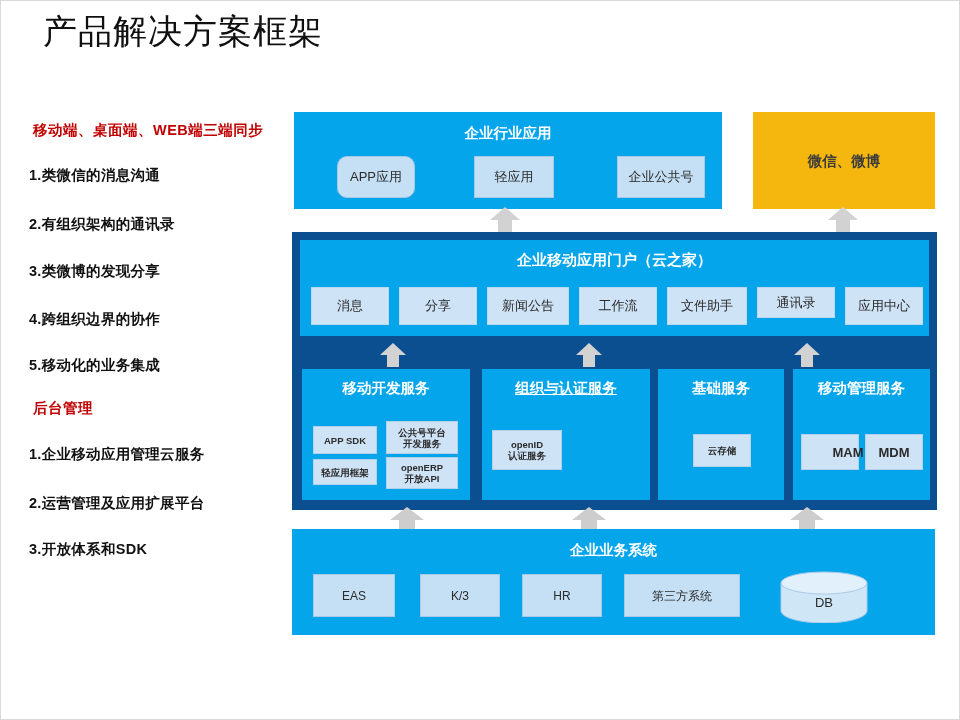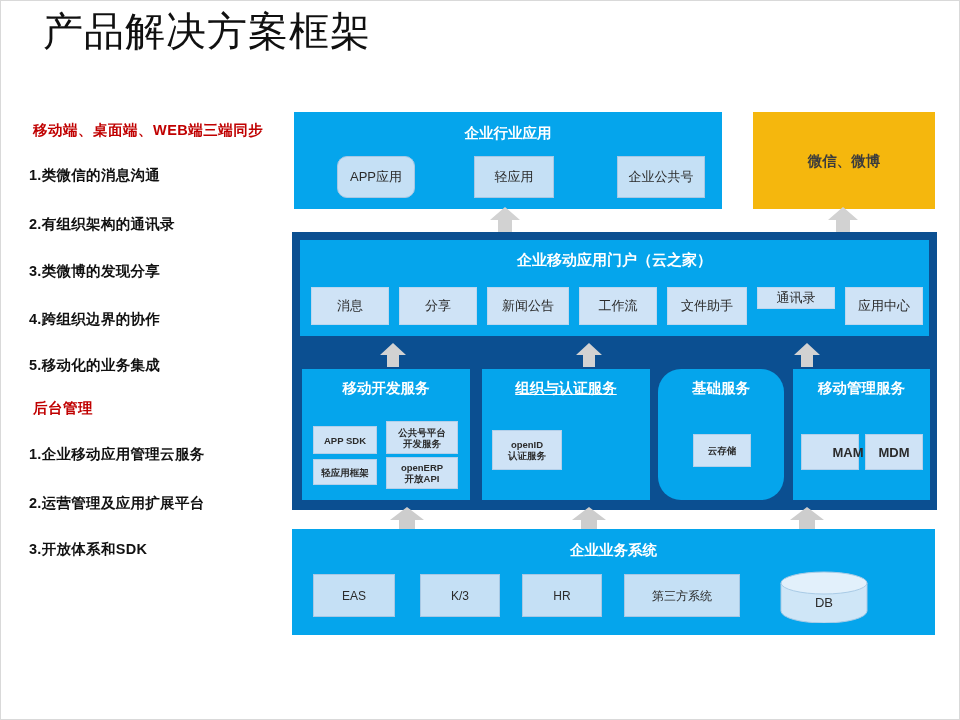--- a/index.html
+++ b/index.html
@@ -22,21 +22,21 @@
     border: 1px solid #d9d9d9;
     background: #ffffff;
     overflow: hidden;
   }
 
   
   #slide-title {
     position: absolute;
     left: 42px;
     top: 12px;
-    font-size: 40px;
+    font-size: 34px;
     line-height: 36px;
     color: #101010;
     letter-spacing: 1px;
     white-space: nowrap;
   }
 
   
   .side-head {
     position: absolute;
     left: 32px;
@@ -168,21 +168,21 @@
   <div class="panel panel-navy" style="left:291px; top:231px; width:645px; height:278px;"></div>
 
   <div class="panel panel-navy-inner" style="left:299px; top:239px; width:629px; height:96px;">
     <div class="panel-title" style="top:11px; font-size:15px;">企业移动应用门户（云之家）</div>
   </div>
   <div class="chip portal" style="left:310px; top:286px; width:78px; height:38px;">消息</div>
   <div class="chip portal" style="left:398px; top:286px; width:78px; height:38px;">分享</div>
   <div class="chip portal" style="left:486px; top:286px; width:82px; height:38px;">新闻公告</div>
   <div class="chip portal" style="left:578px; top:286px; width:78px; height:38px;">工作流</div>
   <div class="chip portal" style="left:666px; top:286px; width:80px; height:38px;">文件助手</div>
-  <div class="chip portal" style="left:756px; top:286px; width:78px; height:22px;">通讯录</div>
+  <div class="chip portal" style="left:756px; top:286px; width:78px; height:31px;">通讯录</div>
   <div class="chip portal" style="left:844px; top:286px; width:78px; height:38px;">应用中心</div>
 
   <div class="arrow" style="left:378px; top:342px;">
     <svg width="28" height="24" viewBox="0 0 28 24">
       <polygon points="14,0 27,12 20,12 20,24 8,24 8,12 1,12" fill="#d2d2d2"></polygon>
     </svg>
   </div>
   <div class="arrow" style="left:574px; top:342px;">
     <svg width="28" height="24" viewBox="0 0 28 24">
       <polygon points="14,0 27,12 20,12 20,24 8,24 8,12 1,12" fill="#d2d2d2"></polygon>
@@ -203,21 +203,21 @@
   <div class="chip sm" style="left:312px; top:458px; width:64px; height:26px;">轻应用框架</div>
   <div class="chip sm" style="left:385px; top:456px; width:72px; height:32px;">openERP
 开放API</div>
 
   <div class="panel panel-blue" style="left:481px; top:368px; width:168px; height:131px;">
     <div class="panel-title" style="top:10px;text-decoration:underline;">组织与认证服务</div>
   </div>
   <div class="chip sm" style="left:491px; top:429px; width:70px; height:40px;">openID
 认证服务</div>
 
-  <div class="panel panel-blue" style="left:657px; top:368px; width:126px; height:131px;border-radius:23px;">
+  <div class="panel panel-blue" style="left:657px; top:368px; width:126px; height:131px;">
     <div class="panel-title" style="top:10px;">基础服务</div>
   </div>
   <div class="chip sm" style="left:692px; top:433px; width:58px; height:33px;">云存储</div>
 
   <div class="panel panel-blue" style="left:792px; top:368px; width:137px; height:131px;">
     <div class="panel-title" style="top:10px;">移动管理服务</div>
   </div>
   <div class="chip sm" style="left:800px; top:433px; width:58px; height:36px; font-size:13px;padding-left:36px;">MAM</div>
   <div class="chip sm" style="left:864px; top:433px; width:58px; height:36px; font-size:13px;">MDM</div>
 

